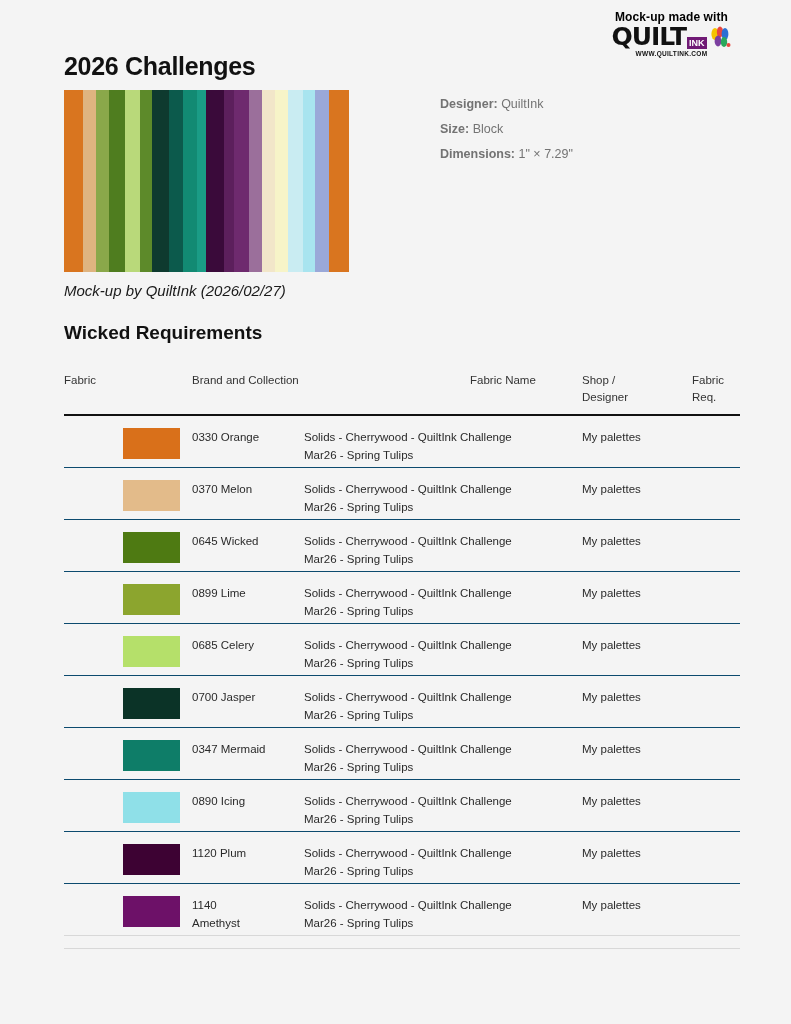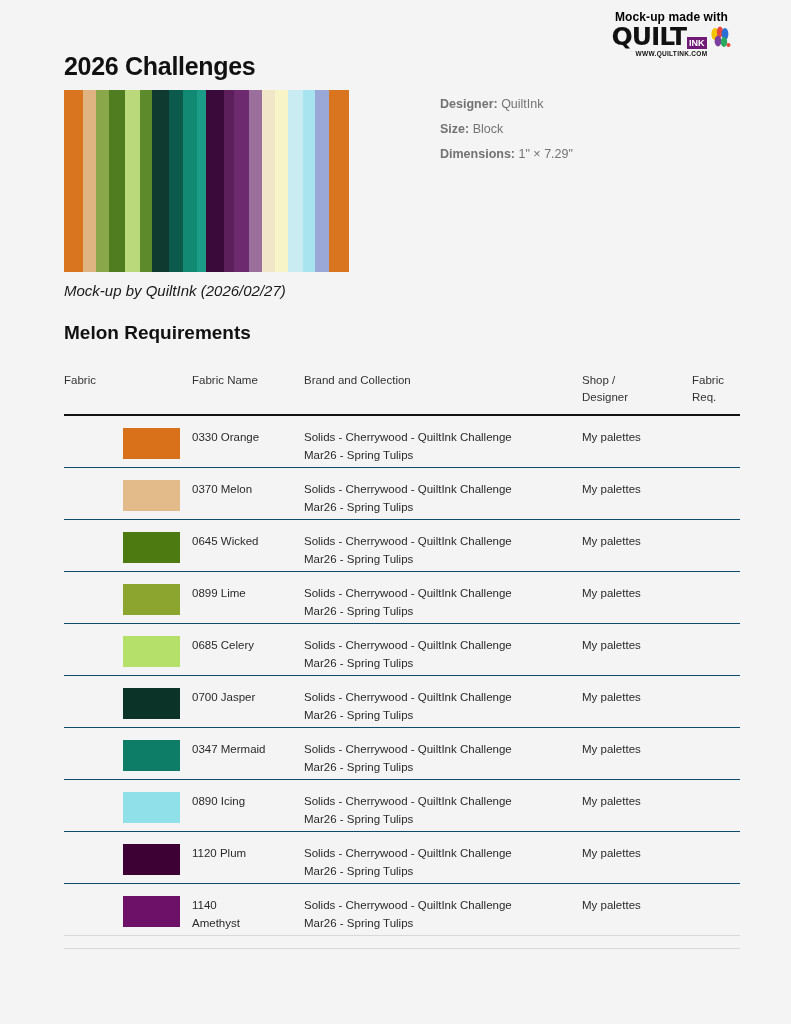--- a/index.html
+++ b/index.html
@@ -234,27 +234,27 @@
     <div>
       <b>Size:</b>
       <span>Block</span>
     </div>
     <div>
       <b>Dimensions:</b>
       <span>1" × 7.29"</span>
     </div>
   </div>
 
-  <div class="section-title">Melon Requirements</div>
+  <div class="section-title">Wicked Requirements</div>
 
   <div class="table">
     <div class="thead">
       <div class="cell col-fabric">Fabric</div>
+      <div class="cell col-brand">Brand and Collection</div>
       <div class="cell col-name">Fabric Name</div>
-      <div class="cell col-brand">Brand and Collection</div>
       <div class="cell col-shop">
         <div>Shop /</div>
         <div>Designer</div>
       </div>
       <div class="cell col-req">
         <div>Fabric</div>
         <div>Req.</div>
       </div>
     </div>
     <div class="thead-rule"></div>

